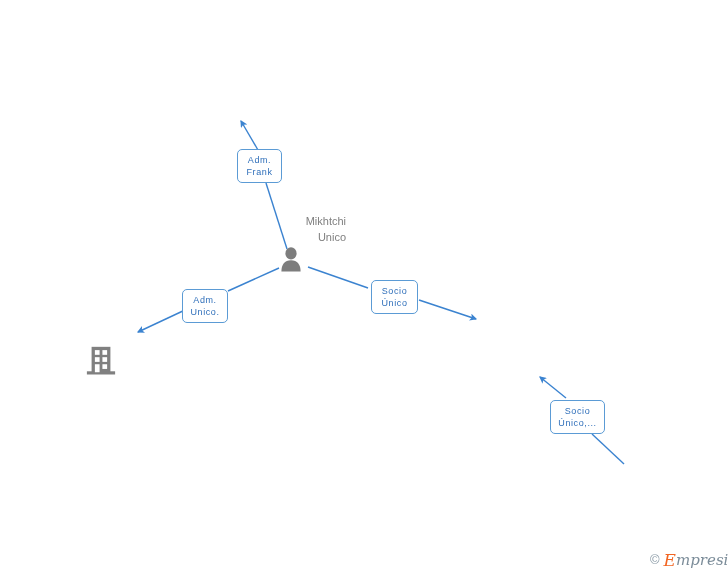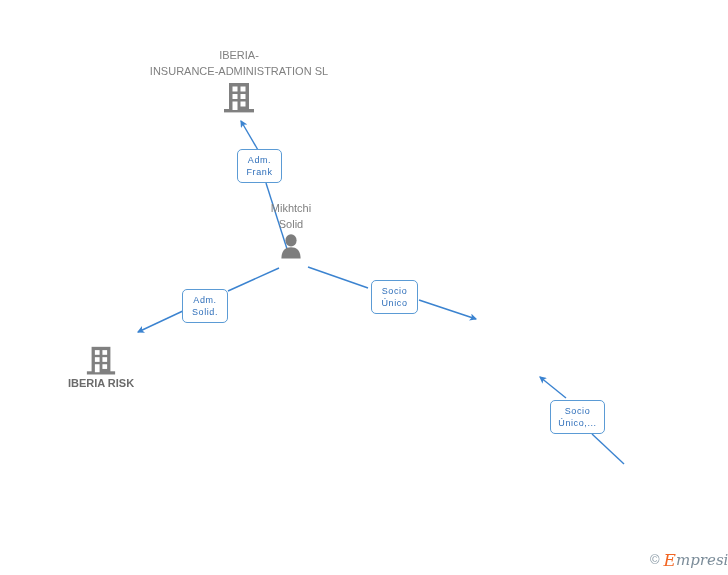--- a/index.html
+++ b/index.html
@@ -112,58 +112,40 @@
 
     <line x1="308" y1="267" x2="368" y2="288" stroke="#3b83d0" stroke-width="1.4"></line>
 
     <line x1="419" y1="300" x2="476" y2="319" stroke="#3b83d0" stroke-width="1.4" marker-end="url(#arrowblue)"></line>
 
     <line x1="624" y1="464" x2="592" y2="434" stroke="#3b83d0" stroke-width="1.4"></line>
 
     <line x1="566" y1="398" x2="540" y2="377" stroke="#3b83d0" stroke-width="1.4" marker-end="url(#arrowblue)"></line>
   </svg>
 
-  <div class="node" style="left:124px; top:48px; width:230px;">
-    <span class="node-label above">IBERIA-</span>
-    <span class="node-label above">INSURANCE-ADMINISTRATION SL</span>
-    <svg class="node-icon" width="34" height="34" viewBox="0 0 34 34">
-      <g fill="#808080">
-        <rect x="7" y="3" width="20" height="27"></rect>
-        <rect x="2" y="29" width="30" height="3.4"></rect>
-      </g>
-      <g fill="#ffffff">
-        <rect x="10.5" y="6.5" width="5" height="5"></rect>
-        <rect x="18.5" y="6.5" width="5" height="5"></rect>
-        <rect x="10.5" y="14" width="5" height="5"></rect>
-        <rect x="18.5" y="14" width="5" height="5"></rect>
-        <rect x="10.5" y="21.5" width="5" height="8.5"></rect>
-        <rect x="18.5" y="21.5" width="5" height="5"></rect>
-      </g>
-    </svg>
-  </div>
 
   <div class="edge-label" style="left:237px; top:149px; width:45px;">
     <span>Adm.</span>
     <span>Frank</span>
   </div>
 
-  <div class="node" style="left:236px; top:201px; width:110px;">
+  <div class="node" style="left:236px; top:214px; width:110px;text-align:right;">
     <span class="node-label above">Mikhtchi</span>
-    <span class="node-label above">Solid</span>
+    <span class="node-label above">Unico</span>
     <svg class="node-icon" width="26" height="26" viewBox="0 0 26 26">
       <g fill="#7d7d7d">
         <ellipse cx="13" cy="7.4" rx="5.6" ry="6.2"></ellipse>
         <path d="M13 14.2 C6.6 14.2 3.4 18.4 3.4 25.6 L22.6 25.6 C22.6 18.4 19.4 14.2 13 14.2 Z"></path>
       </g>
     </svg>
   </div>
 
   <div class="edge-label" style="left:182px; top:289px; width:46px;">
     <span>Adm.</span>
-    <span>Solid.</span>
+    <span>Unico.</span>
   </div>
 
   <div class="edge-label" style="left:371px; top:280px; width:47px;">
     <span>Socio</span>
     <span>Único</span>
   </div>
 
   <div class="node" style="left:36px; top:344px; width:130px;">
     <svg class="node-icon" width="32" height="32" viewBox="0 0 34 34">
       <g fill="#808080">
@@ -172,21 +154,20 @@
       </g>
       <g fill="#ffffff">
         <rect x="10.5" y="6.5" width="5" height="5"></rect>
         <rect x="18.5" y="6.5" width="5" height="5"></rect>
         <rect x="10.5" y="14" width="5" height="5"></rect>
         <rect x="18.5" y="14" width="5" height="5"></rect>
         <rect x="10.5" y="21.5" width="5" height="8.5"></rect>
         <rect x="18.5" y="21.5" width="5" height="5"></rect>
       </g>
     </svg>
-    <span class="node-label bold">IBERIA RISK</span>
   </div>
 
 
   <div class="edge-label" style="left:550px; top:400px; width:55px;">
     <span>Socio</span>
     <span>Único,...</span>
   </div>
 
 
   <div class="watermark" style="left:650px; top:551px;">

